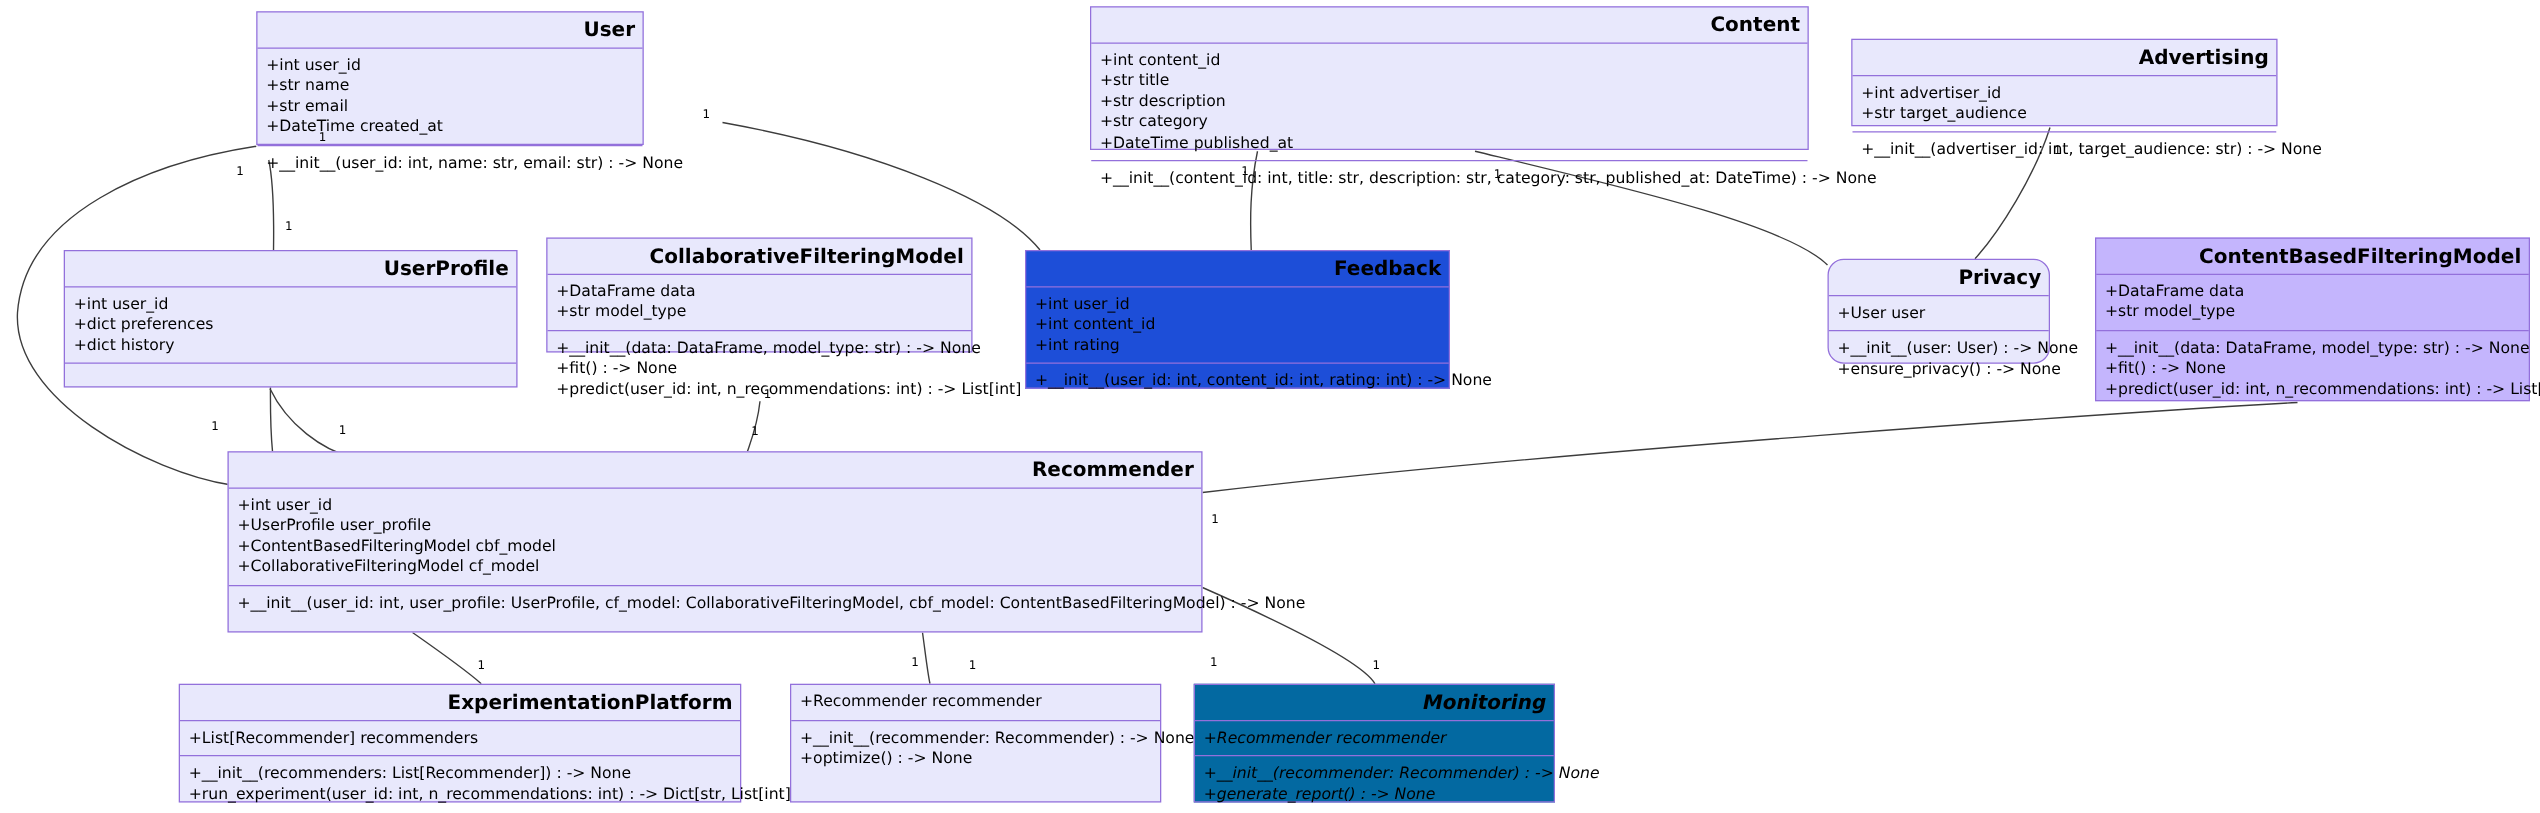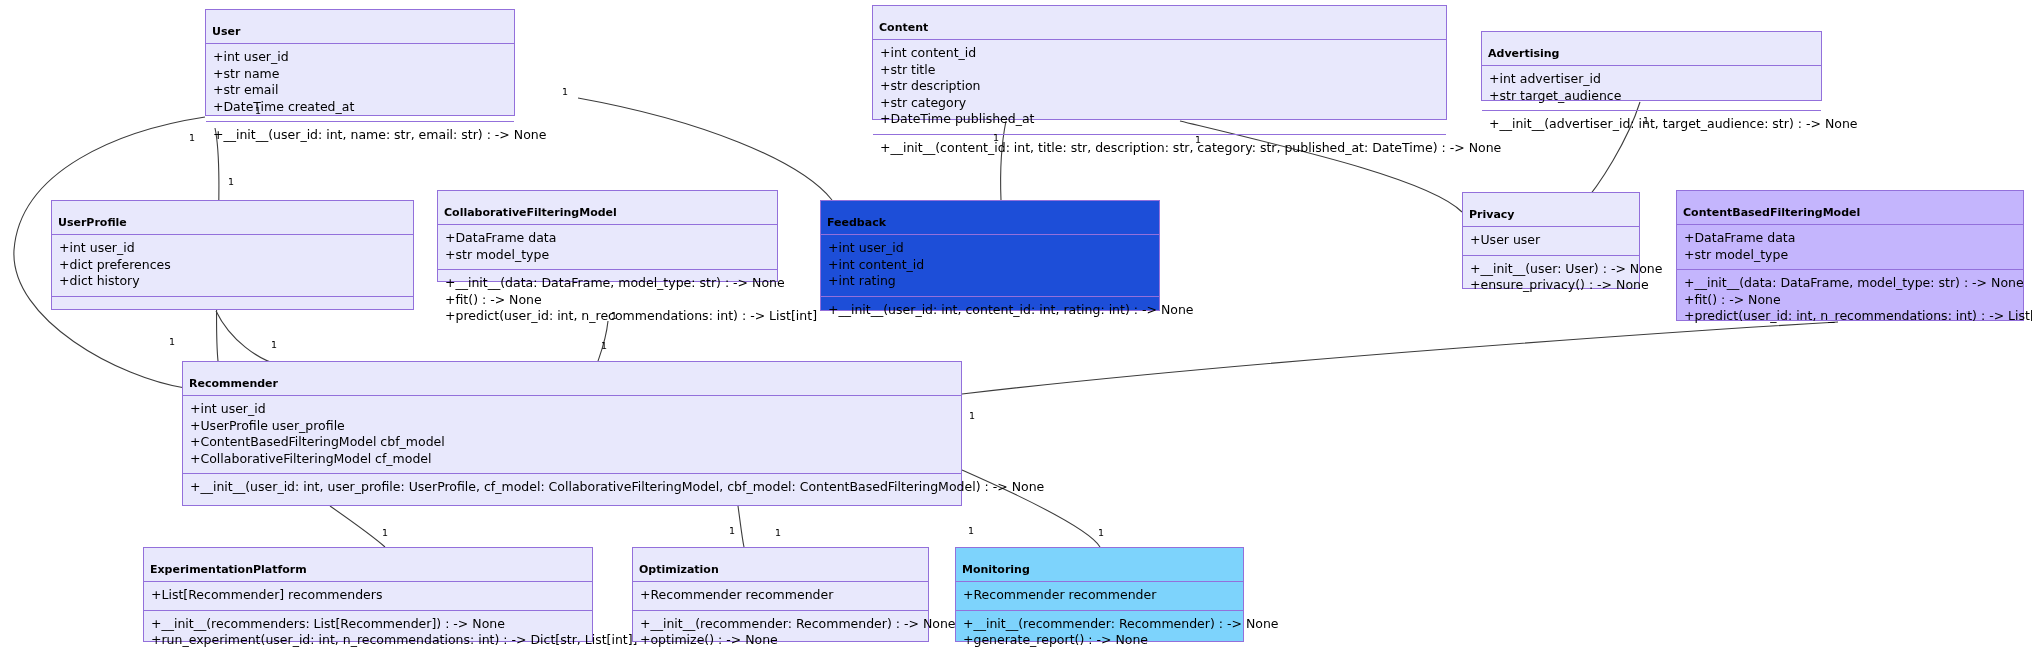--- a/index.html
+++ b/index.html
@@ -25,25 +25,25 @@
     pointer-events: none;
   }
   .uml-class {
     position: absolute;
     box-sizing: border-box;
     border: 1px solid #9370db;
     background: #e8e8fc;
     z-index: 2;
   }
   .uml-title {
-    text-align: left;
+    text-align: right;
     font-weight: bold;
-    font-size: 11px;
+    font-size: 16px;
     color: #000000;
-    padding: 16px 6px 5px 6px;
+    padding: 5px 6px 5px 6px;
     border-bottom: 1px solid #9370db;
     line-height: 1.1;
     white-space: nowrap;
   }
   .uml-attrs {
     padding: 5px 7px 6px 7px;
     border-bottom: 1px solid #9370db;
   }
   .uml-methods {
     padding: 5px 7px 6px 7px;
@@ -142,21 +142,21 @@
         <div class="uml-title">Feedback</div>
         <div class="uml-attrs">
           <div>+int user_id</div>
           <div>+int content_id</div>
           <div>+int rating</div>
         </div>
         <div class="uml-methods">
           <div>+__init__(user_id: int, content_id: int, rating: int) : -&gt; None</div>
         </div>
       </div>
-      <div class="uml-class" style="left: 1462px; top: 192px; width: 178px; height: 97px; background: rgb(232, 232, 252); border-color: rgb(147, 112, 219);">
+      <div class="uml-class" style="left: 1462px; top: 207px; width: 178px; height: 84px; background: rgb(232, 232, 252); border-color: rgb(147, 112, 219); border-radius: 13px;">
         <div class="uml-title">Privacy</div>
         <div class="uml-attrs">
           <div>+User user</div>
         </div>
         <div class="uml-methods">
           <div>+__init__(user: User) : -&gt; None</div>
           <div>+ensure_privacy() : -&gt; None</div>
         </div>
       </div>
       <div class="uml-class" style="left: 1676px; top: 190px; width: 348px; height: 131px; background: #c4b5fd; border-color: rgb(147, 112, 219);">
@@ -187,30 +187,29 @@
         <div class="uml-title">ExperimentationPlatform</div>
         <div class="uml-attrs">
           <div>+List[Recommender] recommenders</div>
         </div>
         <div class="uml-methods">
           <div>+__init__(recommenders: List[Recommender]) : -&gt; None</div>
           <div>+run_experiment(user_id: int, n_recommendations: int) : -&gt; Dict[str, List[int]]</div>
         </div>
       </div>
       <div class="uml-class" style="left: 632px; top: 547px; width: 297px; height: 95px; background: rgb(232, 232, 252); border-color: rgb(147, 112, 219);">
-        <div class="uml-title">Optimization</div>
         <div class="uml-attrs">
           <div>+Recommender recommender</div>
         </div>
         <div class="uml-methods">
           <div>+__init__(recommender: Recommender) : -&gt; None</div>
           <div>+optimize() : -&gt; None</div>
         </div>
       </div>
-      <div class="uml-class" style="left: 955px; top: 547px; width: 289px; height: 95px; background: #7dd3fc; border-color: rgb(147, 112, 219);">
+      <div class="uml-class" style="left: 955px; top: 547px; width: 289px; height: 95px; background: #0369a1; border-color: rgb(147, 112, 219); font-style: italic;">
         <div class="uml-title">Monitoring</div>
         <div class="uml-attrs">
           <div>+Recommender recommender</div>
         </div>
         <div class="uml-methods">
           <div>+__init__(recommender: Recommender) : -&gt; None</div>
           <div>+generate_report() : -&gt; None</div>
         </div>
       </div>
     </div>

